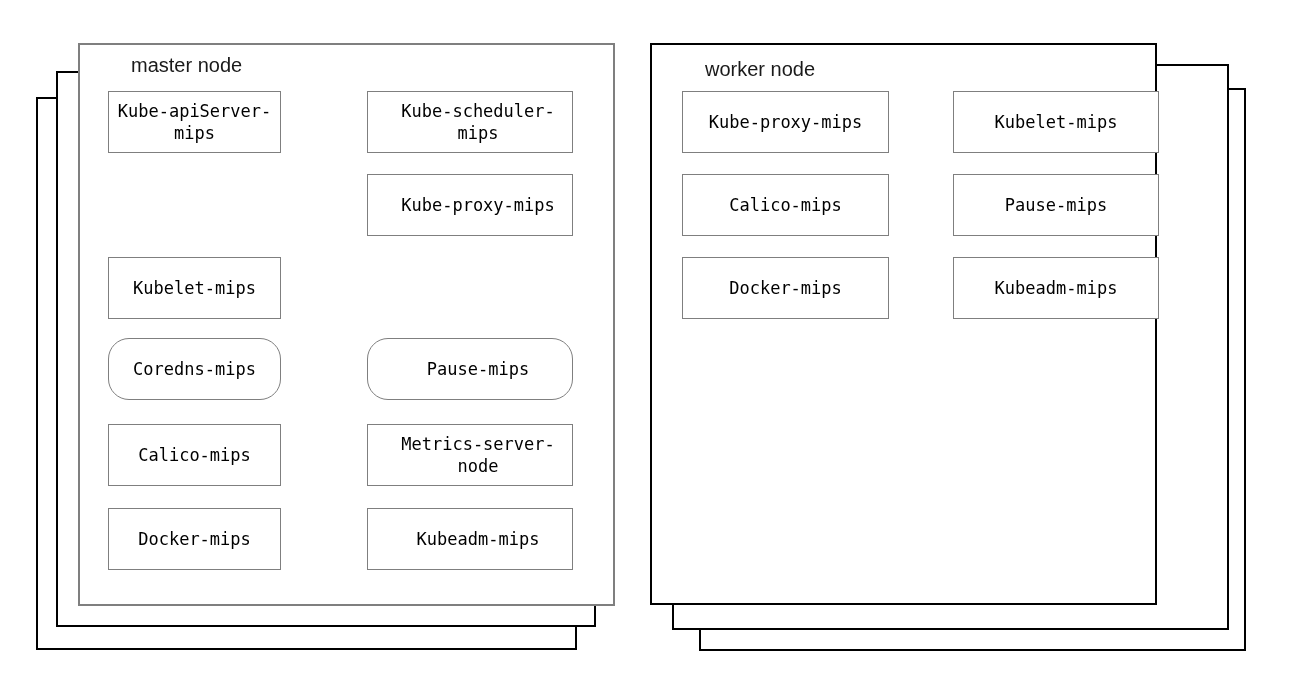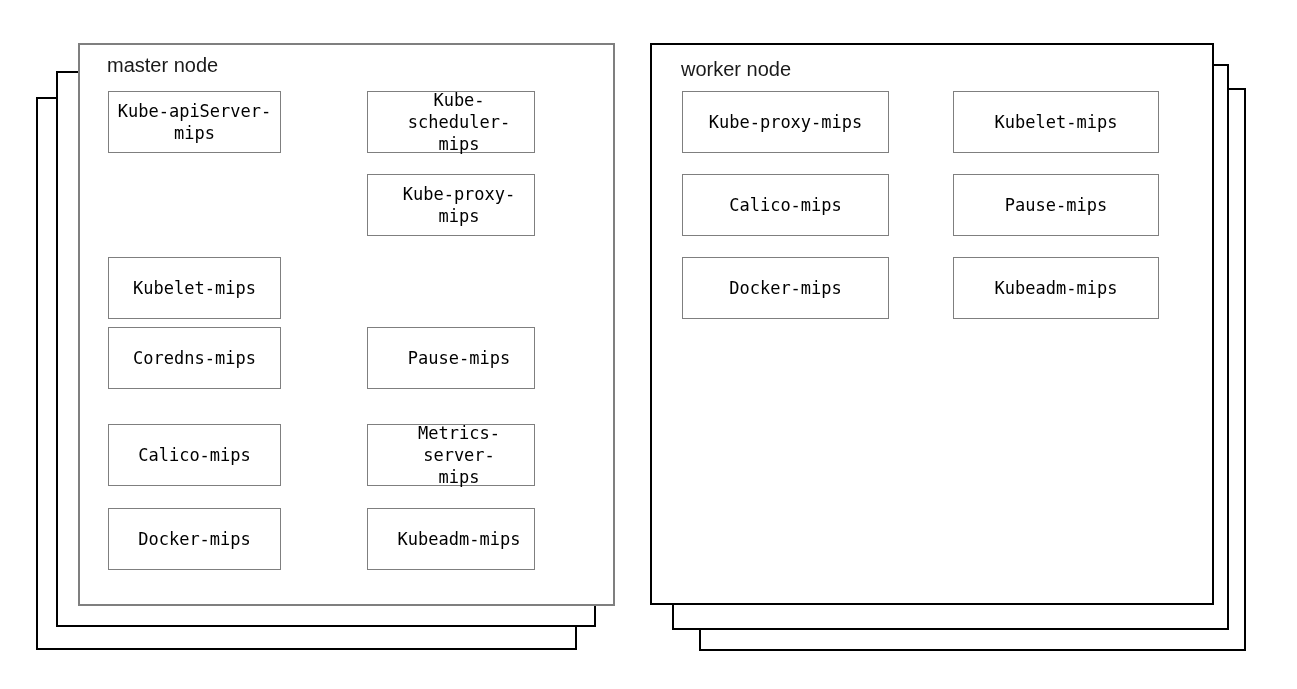--- a/index.html
+++ b/index.html
@@ -30,30 +30,31 @@
   .master-l2 { left: 56px;  top: 71px; width: 540px; height: 556px; }
   .master-front {
     left: 78px; top: 43px; width: 537px; height: 563px;
     border: 2px solid #7f7f7f;
   }
 
   
   .worker-l3 { left: 699px; top: 88px; width: 547px; height: 563px; }
   .worker-l2 { left: 672px; top: 64px; width: 557px; height: 566px; }
   .worker-front {
-    left: 650px; top: 43px; width: 564px; height: 562px;
+    left: 650px; top: 43px; width: 507px; height: 562px;
     border: 2px solid #000000;
   }
 
   .node-title {
     position: absolute;
     font-family: "Liberation Sans", sans-serif;
     font-size: 20px;
     color: #1a1a1a;
     white-space: nowrap;
+    margin-left: 24px;
   }
   .master-front .node-title { left: 27px; top: 9px; }
   .worker-front .node-title { left: 29px; top: 13px; }
 
   .comp {
     position: absolute;
     height: 62px;
     border: 1.4px solid #7f7f7f;
     background: #ffffff;
     display: flex;
@@ -62,25 +63,25 @@
     text-align: center;
     font-family: "DejaVu Sans Mono", "Liberation Mono", monospace;
     font-size: 17px;
     line-height: 22px;
     color: #000000;
     white-space: pre-line;
   }
 
   
   .m-c1 { left: 28px;  width: 173px; }
-  .m-c2 { left: 287px; width: 168px; padding-left: 16px; }
+  .m-c2 { left: 287px; width: 206px; padding-left: 16px; }
   .m-r1 { top: 46px;  }
   .m-r2 { top: 129px; }
   .m-r3 { top: 212px; }
-  .m-r4 { top: 282px; }
+  .m-r4 { top: 293px; border-radius: 21px; }
   .m-r5 { top: 379px; }
   .m-r6 { top: 463px; }
 
   
   .w-c1 { left: 30px;  width: 207px; }
   .w-c2 { left: 301px; width: 206px; }
   .w-r1 { top: 46px;  }
   .w-r2 { top: 129px; }
   .w-r3 { top: 212px; }
 </style>
@@ -101,21 +102,21 @@
 
     <div class="comp m-c2 m-r2">Kube-proxy-mips</div>
 
     <div class="comp m-c1 m-r3">Kubelet-mips</div>
 
     <div class="comp m-c1 m-r4">Coredns-mips</div>
     <div class="comp m-c2 m-r4">Pause-mips</div>
 
     <div class="comp m-c1 m-r5">Calico-mips</div>
     <div class="comp m-c2 m-r5">Metrics-server-
-mips</div>
+node</div>
 
     <div class="comp m-c1 m-r6">Docker-mips</div>
     <div class="comp m-c2 m-r6">Kubeadm-mips</div>
   </div>
 
   <div class="layer worker-l3"></div>
   <div class="layer worker-l2"></div>
   <div class="nodebox worker-front">
     <div class="node-title">worker node</div>
 

